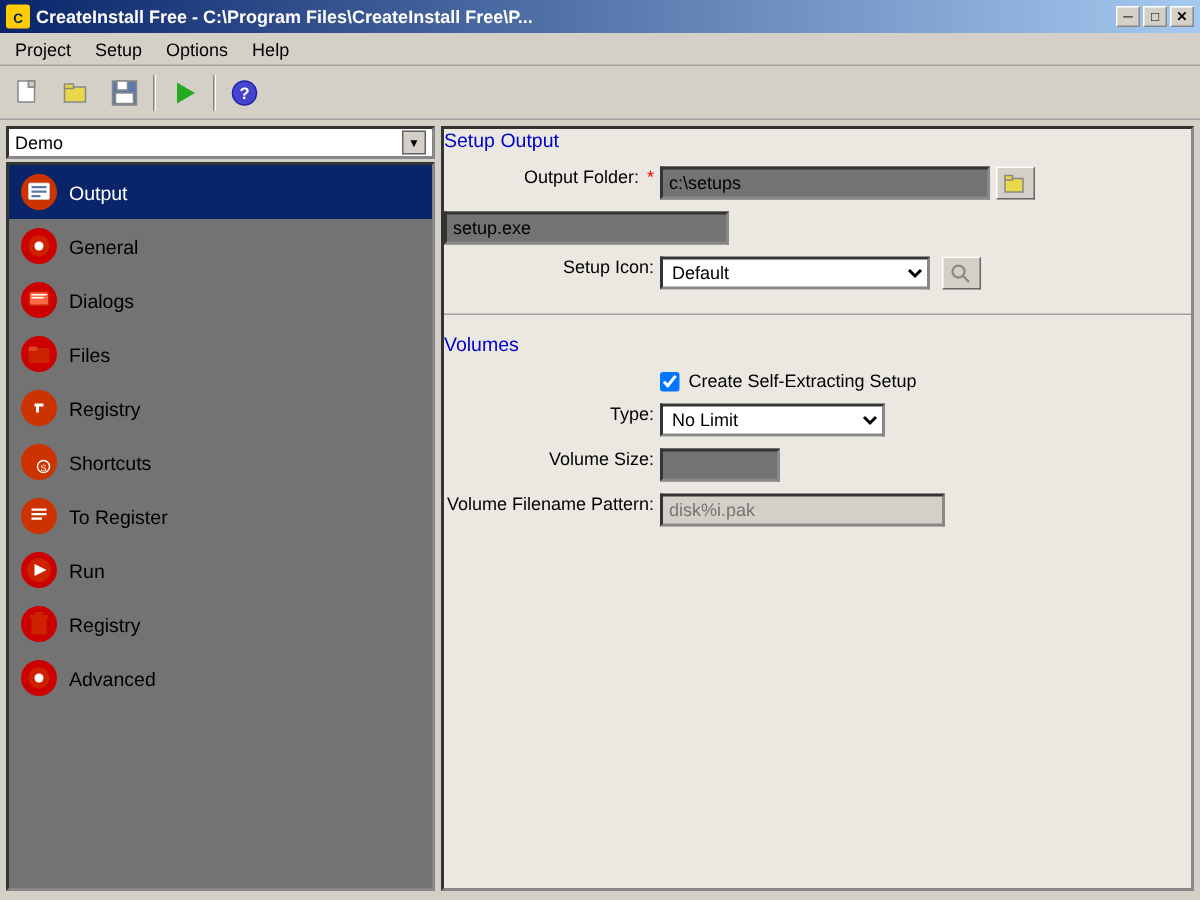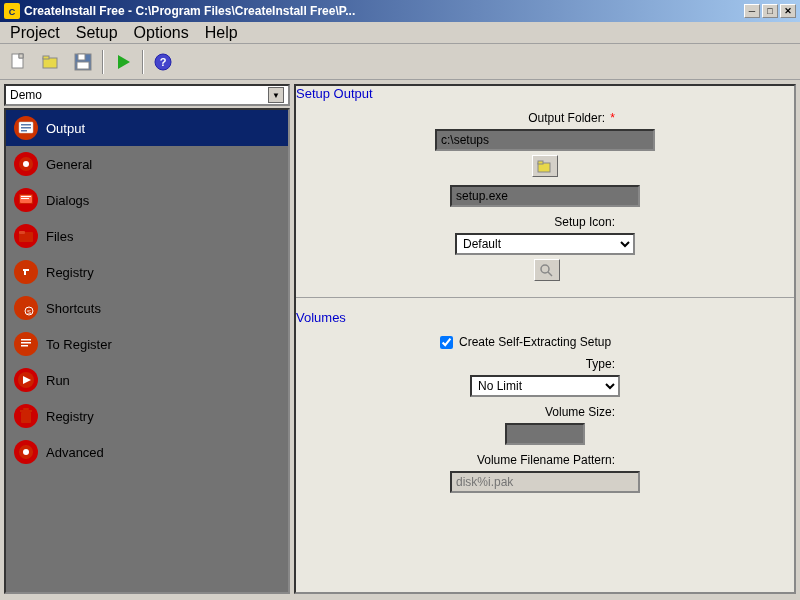--- a/index.html
+++ b/index.html
@@ -51,21 +51,21 @@
       background: #d4d0c8;
       height: 22px;
       display: flex;
       align-items: center;
       padding: 0 2px;
       border-bottom: 1px solid #a0a0a0;
     }
     .menu-item {
       padding: 2px 8px;
       cursor: pointer;
-      font-size: 16px;
+      font-size: 12px;
     }
 
     
     .toolbar {
       background: #d4d0c8;
       height: 36px;
       display: flex;
       align-items: center;
       padding: 2px 4px;
       gap: 2px;
@@ -166,24 +166,22 @@
       font-weight: normal;
       margin-bottom: 10px;
     }
 
     .form-section {
       margin-bottom: 16px;
     }
 
     .form-row {
       display: flex;
-      align-items: center;
       margin-bottom: 8px;
       gap: 4px;
-      flex-direction: column;
     }
 
     .form-label {
       text-align: right;
       width: 140px;
       flex-shrink: 0;
       font-size: 12px;
     }
     .required-star {
       color: red;

